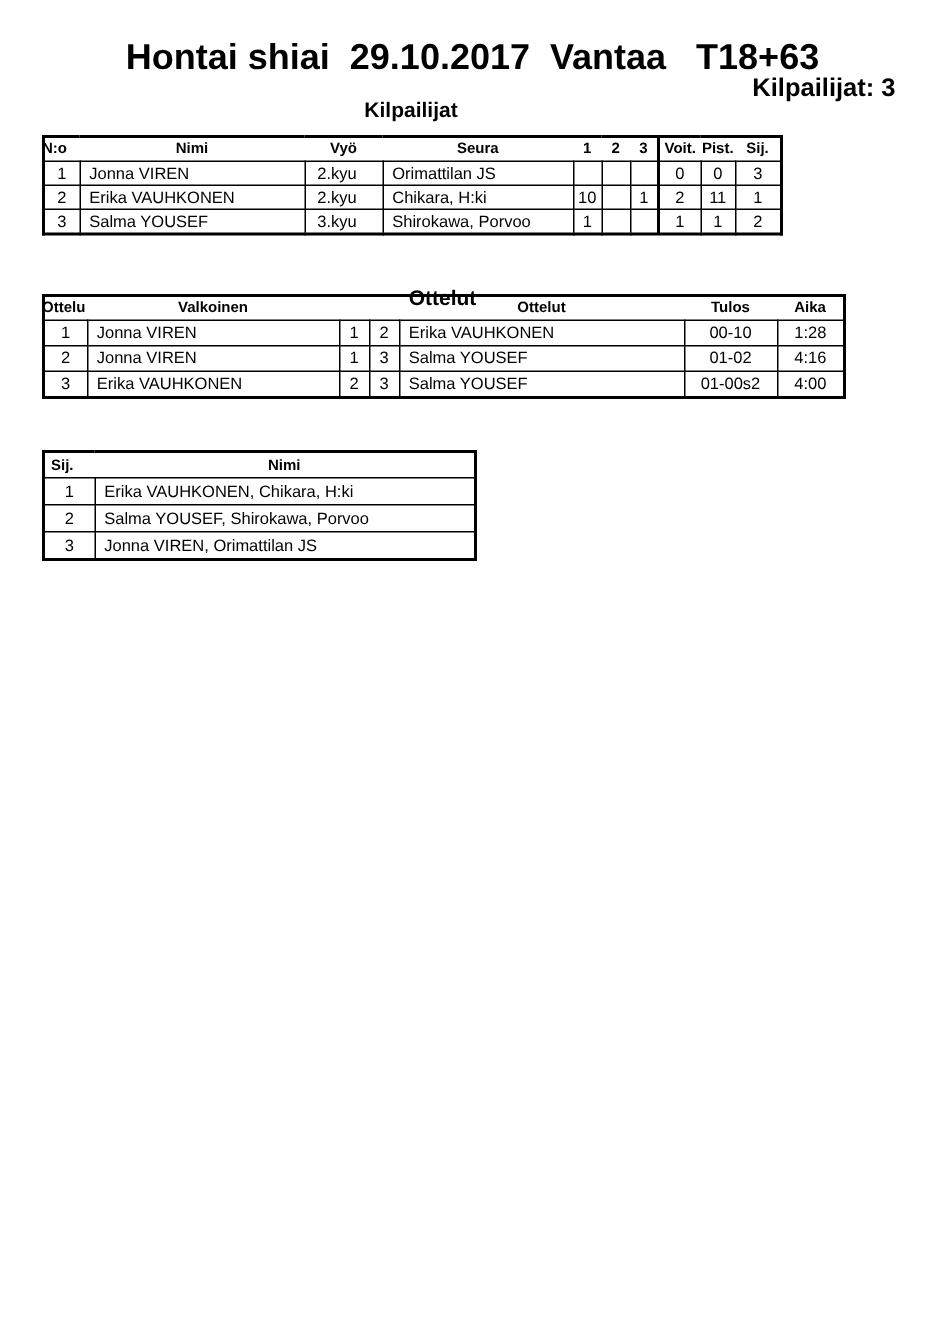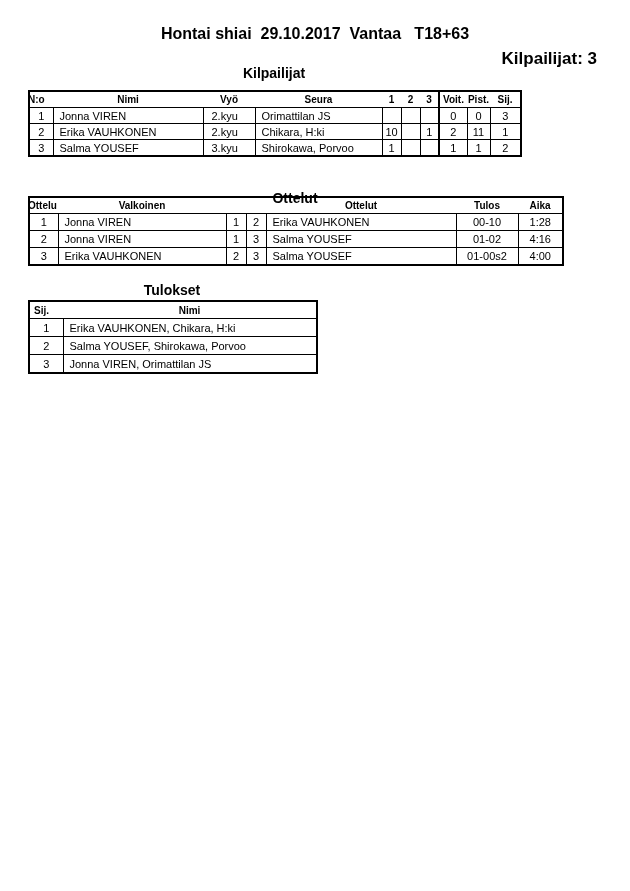--- a/index.html
+++ b/index.html
@@ -7,21 +7,21 @@
     position:relative;
     width:630px; height:891px;
     background:#ffffff;
     color:#000;
     font-family:"Liberation Sans", sans-serif;
     overflow:hidden;
   }
   .title {
     position:absolute; top:25px; left:0; width:630px;
     text-align:center;
-    font-size:16px; font-weight:bold;
+    font-size:24px; font-weight:bold;
     white-space:pre;
   }
   .comp-count {
     position:absolute; top:49px; right:33px;
     font-size:17px; font-weight:bold;
   }
   .section-heading {
     position:absolute;
     font-size:14px; font-weight:bold;
     text-align:center;
@@ -184,21 +184,20 @@
         <td class="l">Erika VAUHKONEN</td>
         <td class="c">2</td>
         <td class="c">3</td>
         <td class="l">Salma YOUSEF</td>
         <td class="c">01-00s2</td>
         <td class="c">4:00</td>
       </tr>
     </tbody>
   </table>
 
-  <div class="section-heading" id="h-res">Tulokset</div>
   <table class="tbl t-res">
     <colgroup>
       <col style="width:34px">
         <col style="width:254px">
     </colgroup>
     <thead>
       <tr>
         <th class="padl">Sij.</th>
         <th class="c">Nimi</th>
       </tr>

